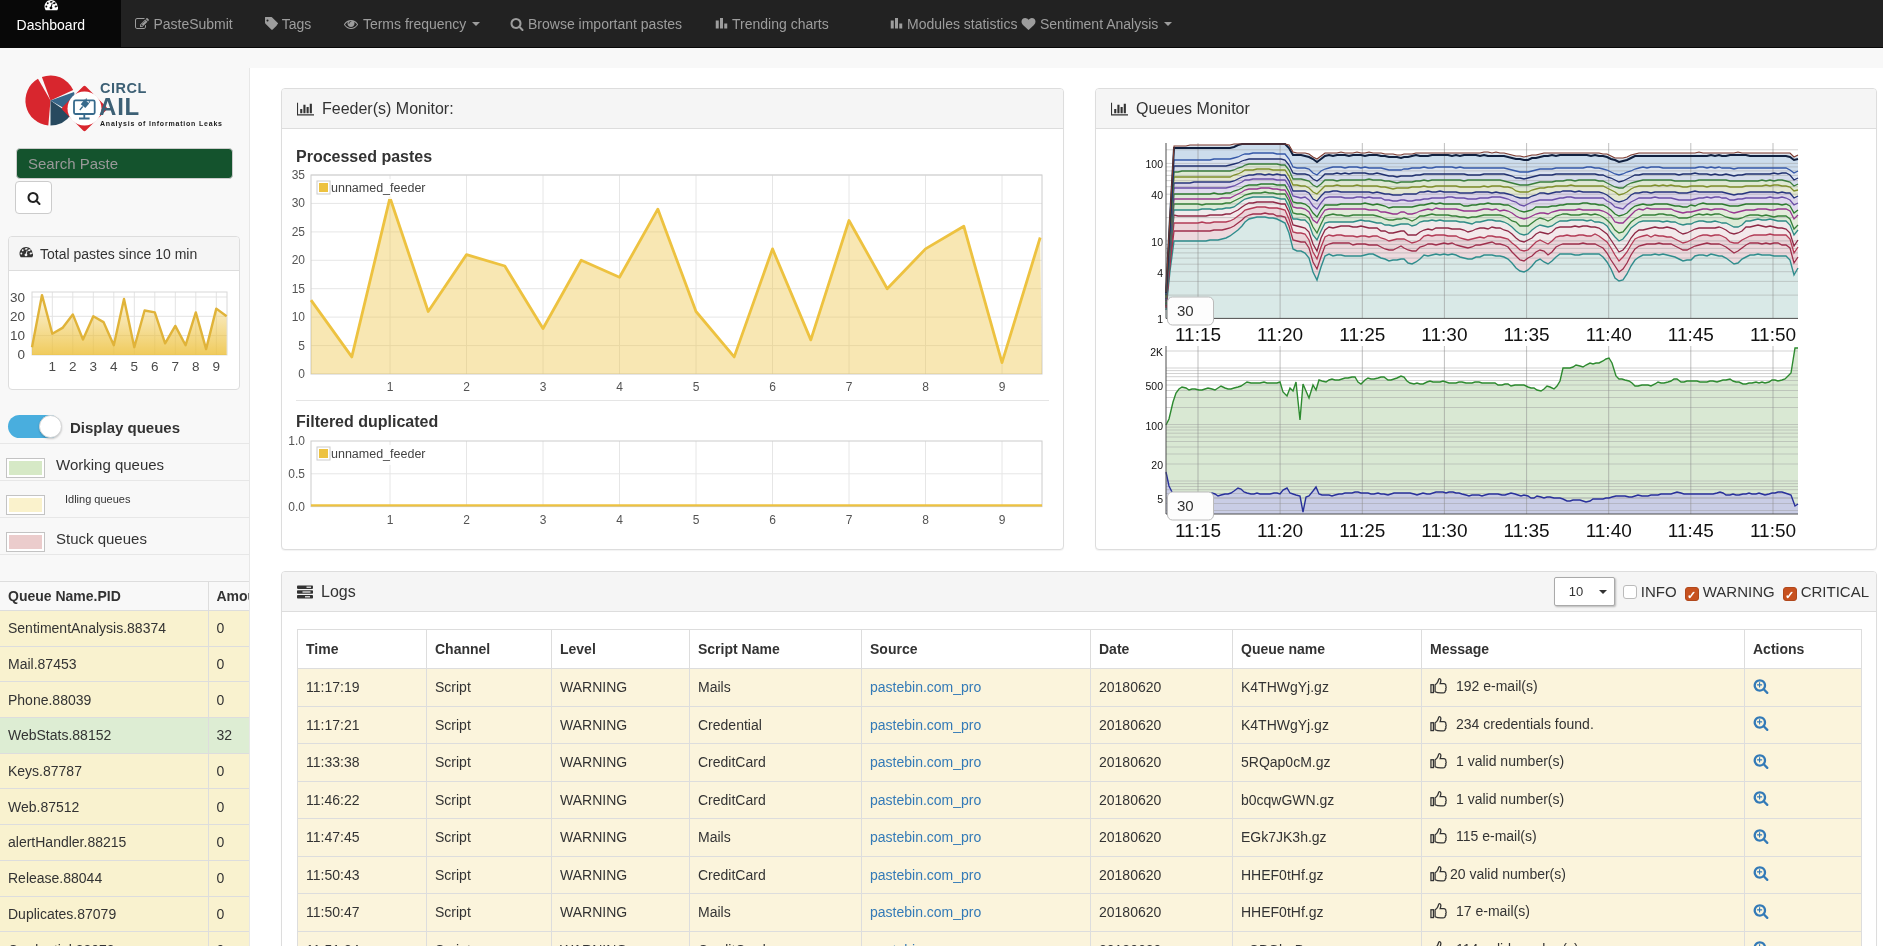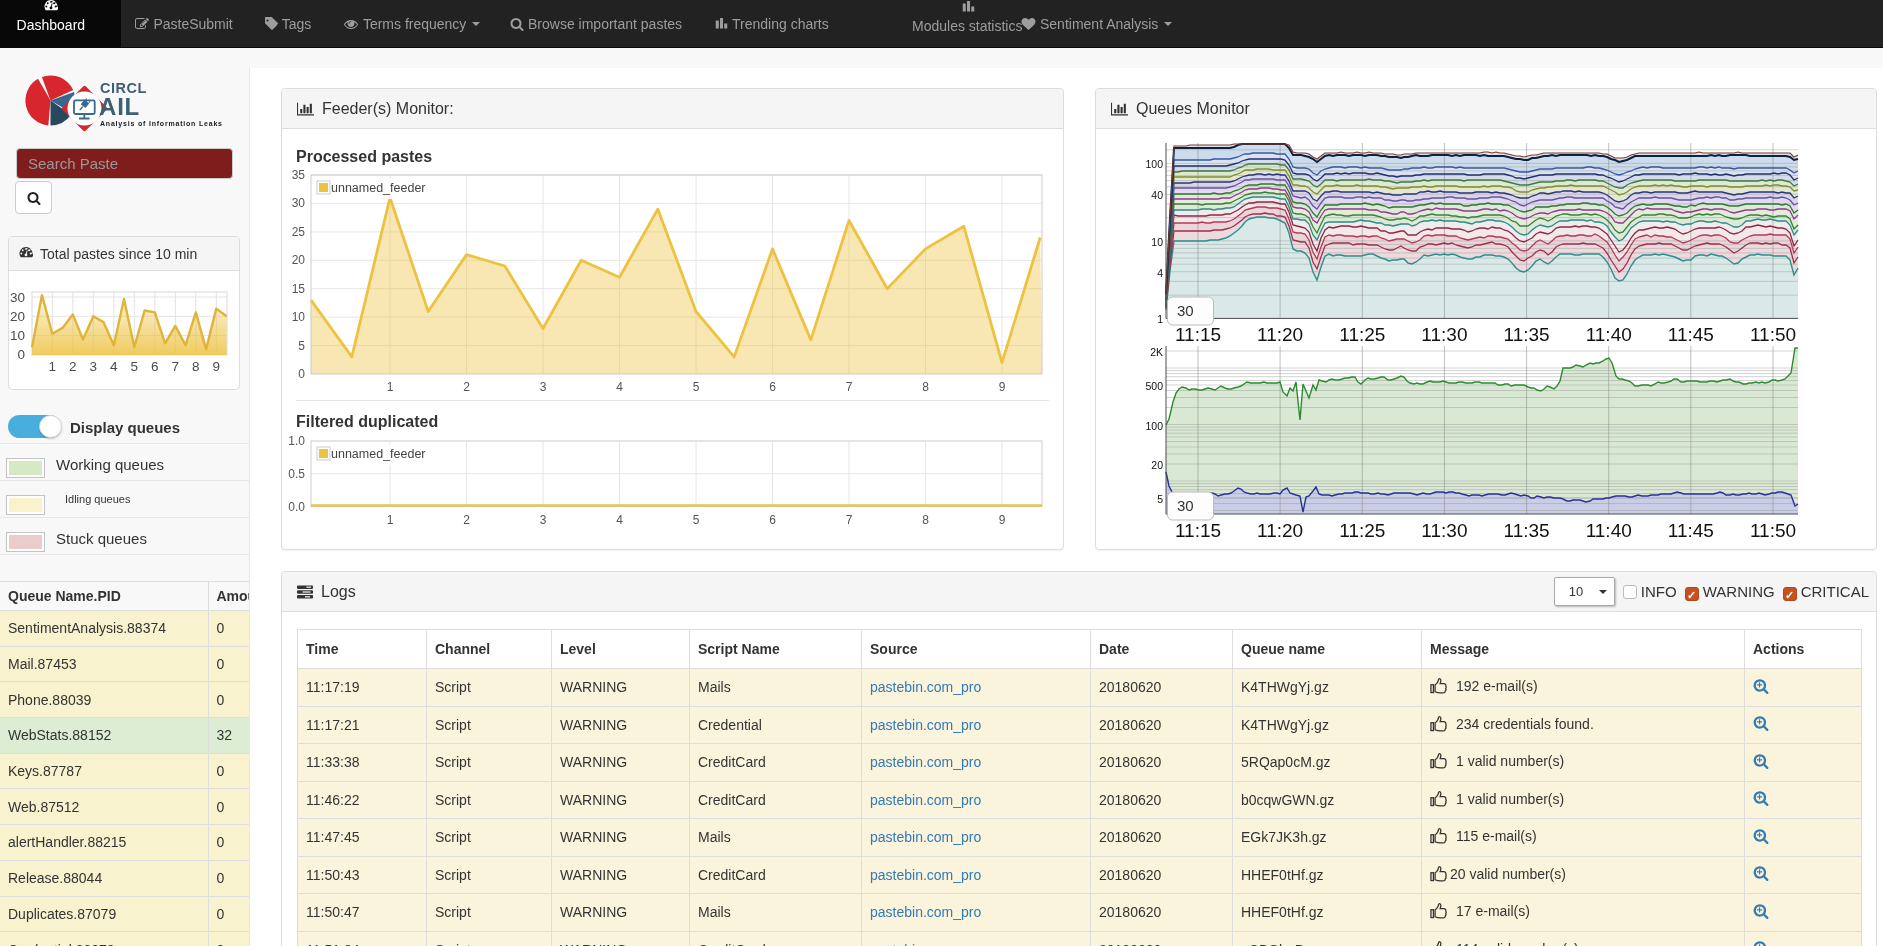--- a/index.html
+++ b/index.html
@@ -73,21 +73,21 @@
         <path d="M1216 832q0-185-131.5-316.5T768 384 451.5 515.5 320 832t131.5 316.5T768 1280t316.5-131.5T1216 832zm512 832q0 52-38 90t-90 38q-54 0-90-38l-343-342q-179 124-399 124-143 0-273.5-55.5t-225-150-150-225T64 832t55.5-273.5 150-225 225-150T768 128t273.5 55.5 225 150 150 225T1472 832q0 220-124 399l343 343q37 37 37 90z"></path>
       </svg>
       <span>Browse important pastes</span>
     </div>
 <div class="nav-a" style="left:713.0px;">
       <svg width="15" height="14" viewBox="0 0 1792 1792" fill="currentColor">
         <path d="M672 448v1024H288V448h384zm544-320v1344H832V128h384zm544 704v640h-384V832h384z"></path>
       </svg>
       <span>Trending charts</span>
     </div>
-<div class="nav-a" style="left:912px;flex-direction:column;">
+<div class="nav-a" style="left:888px;">
       <svg width="15" height="14" viewBox="0 0 1792 1792" fill="currentColor">
         <path d="M672 448v1024H288V448h384zm544-320v1344H832V128h384zm544 704v640h-384V832h384z"></path>
       </svg>
       <span>Modules statistics</span>
     </div>
 <div class="nav-a" style="left:1021.0px;">
       <svg width="15" height="14" viewBox="0 0 1792 1792" fill="currentColor">
         <path d="M896 1664q-26 0-44-18L228 1044q-10-8-27.5-26T145 952.5 77 855 23.5 734 0 596q0-220 127-344t351-124q62 0 126.5 21.5t120 58T820 276t76 68q36-36 76-68t95.5-64.5 120-58T1314 128q224 0 351 124t127 344q0 221-229 450l-623 600q-18 18-44 18z"></path>
       </svg>
       <span>Sentiment Analysis</span>
@@ -109,21 +109,21 @@
         </g>
         <g transform="rotate(40 70 33)">
           <rect x="67" y="28.5" width="6" height="6" fill="#376a8c"></rect>
           <path d="M70 35 V 39.5 M68 28 v -1.6 M72.2 28 v -1.6" stroke="#376a8c" stroke-width="1.3" fill="none"></path>
         </g>
       </g>
       <text x="86" y="21" font-size="14.5" font-weight="bold" fill="#3d6075" letter-spacing="0.5">CIRCL</text>
       <text x="85" y="43" font-size="24" font-weight="bold" fill="#3d6075" letter-spacing="0.8">AIL</text>
       <text x="86" y="53.5" font-size="7" font-weight="bold" fill="#1a1a1a" letter-spacing="0.8">Analysis of Information Leaks</text>
     </svg>
-<div style="position:absolute;left:16px;top:100px;width:217px;height:31px;background:#7f1d1d;border:1px solid #ccc;border-radius:4px;color:#999;font-size:15px;line-height:29px;padding-left:11px">Search Paste</div>
+<div style="position:absolute;left:16px;top:100px;width:217px;height:31px;background:#14532d;border:1px solid #ccc;border-radius:4px;color:#999;font-size:15px;line-height:29px;padding-left:11px">Search Paste</div>
 <div style="position:absolute;left:15px;top:133px;width:37px;height:33px;background:#fff;border:1px solid #ccc;border-radius:4px;text-align:center;line-height:36px"><svg width="14" height="14" viewBox="0 0 1792 1792" fill="#222">
         <path d="M1216 832q0-185-131.5-316.5T768 384 451.5 515.5 320 832t131.5 316.5T768 1280t316.5-131.5T1216 832zm512 832q0 52-38 90t-90 38q-54 0-90-38l-343-342q-179 124-399 124-143 0-273.5-55.5t-225-150-150-225T64 832t55.5-273.5 150-225 225-150T768 128t273.5 55.5 225 150 150 225T1472 832q0 220-124 399l343 343q37 37 37 90z"></path>
       </svg></div>
 <div class="spanel" style="left:8px;top:188px;width:232px;height:154px">
       <div class="sphead">
         <svg width="14" height="13" viewBox="0 0 1792 1792" fill="currentColor">
           <path d="M384 896q0-53-37.5-90.5T256 768t-90.5 37.5T128 896t37.5 90.5T256 1024t90.5-37.5T384 896zm192-448q0-53-37.5-90.5T448 320t-90.5 37.5T320 448t37.5 90.5T448 576t90.5-37.5T576 448zm428 481l101-382q6-26-7.5-48.5T1060 469t-48 6.5-30 39.5l-101 382q-60 5-107 46.5t-63 98.5q-20 77 20 146t117 89 146-20 89-117q16-60-6-117t-72-91zm788-33q0-53-37.5-90.5T1536 768t-90.5 37.5T1408 896t37.5 90.5T1536 1024t90.5-37.5T1664 896zm-640-640q0-53-37.5-90.5T896 128t-90.5 37.5T768 256t37.5 90.5T896 384t90.5-37.5T1024 256zm416 192q0-53-37.5-90.5T1312 320t-90.5 37.5T1184 448t37.5 90.5T1312 576t90.5-37.5T1440 448zm352 448q0 261-141 483-19 29-54 29H195q-35 0-54-29Q0 1158 0 896q0-182 71-348t191-286T548 71 896 0t348 71 286 191 191 286 71 348z"></path>
         </svg>
         <span>Total pastes since 10 min</span>
       </div>

